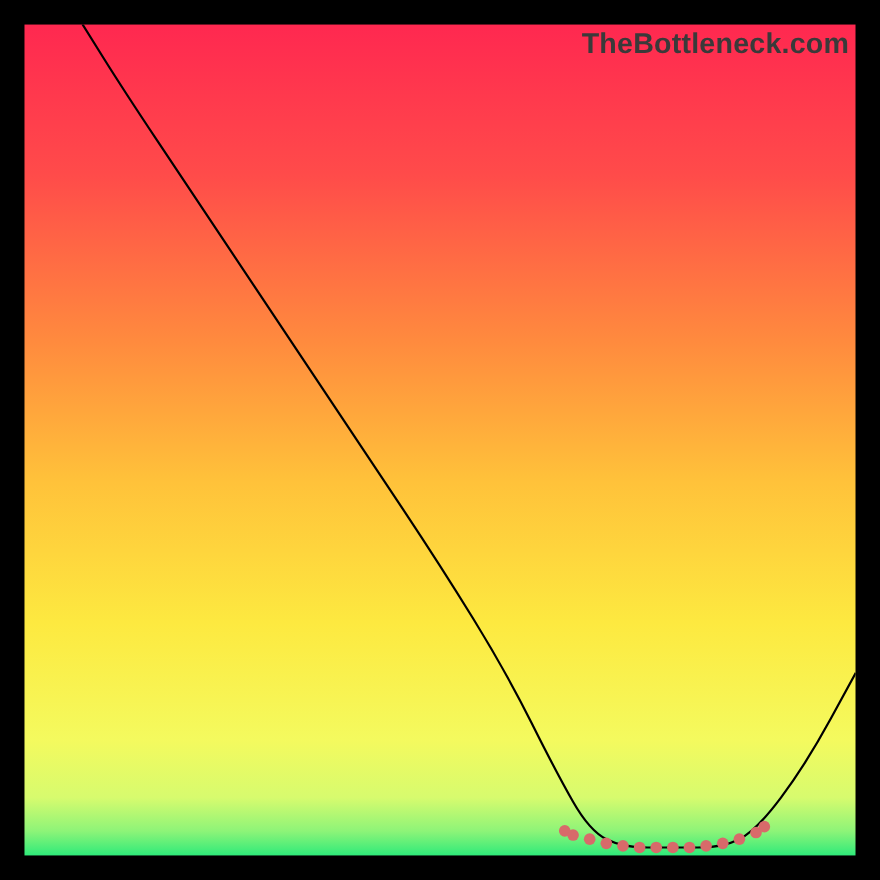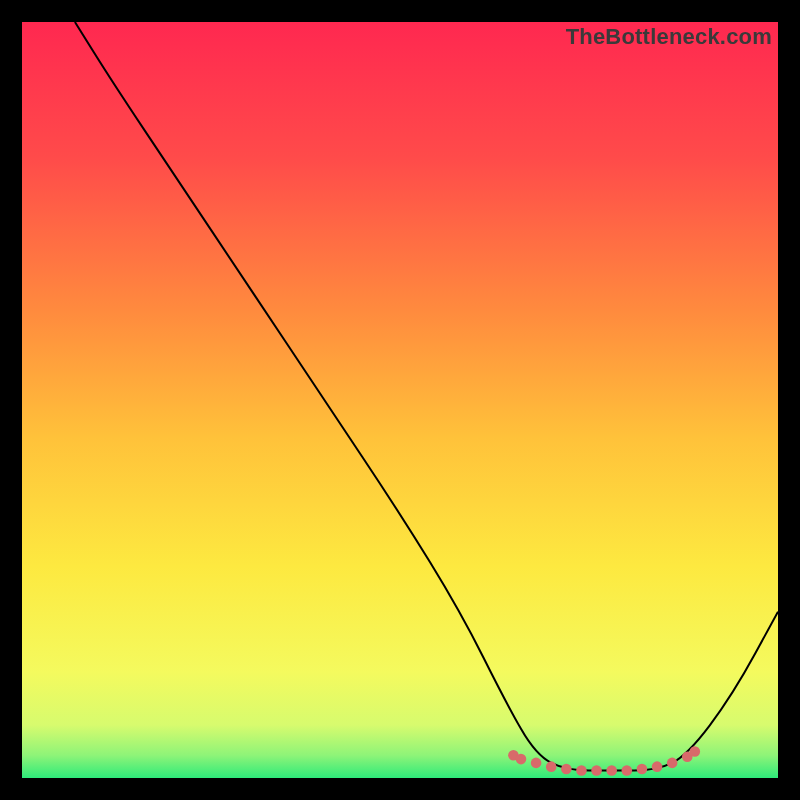--- a/index.html
+++ b/index.html
@@ -25,21 +25,21 @@
     top: 22px;
     width: 756px;
     height: 756px;
     overflow: hidden;
   }
   .watermark {
     position: absolute;
     top: 2px;
     right: 6px;
     color: #3a3a3a;
-    font-size: 22px;
+    font-size: 26px;
     font-weight: 600;
     letter-spacing: 0.2px;
     pointer-events: none;
   }
   svg.curve {
     position: absolute;
     left: 0;
     top: 0;
     width: 756px;
     height: 756px;

